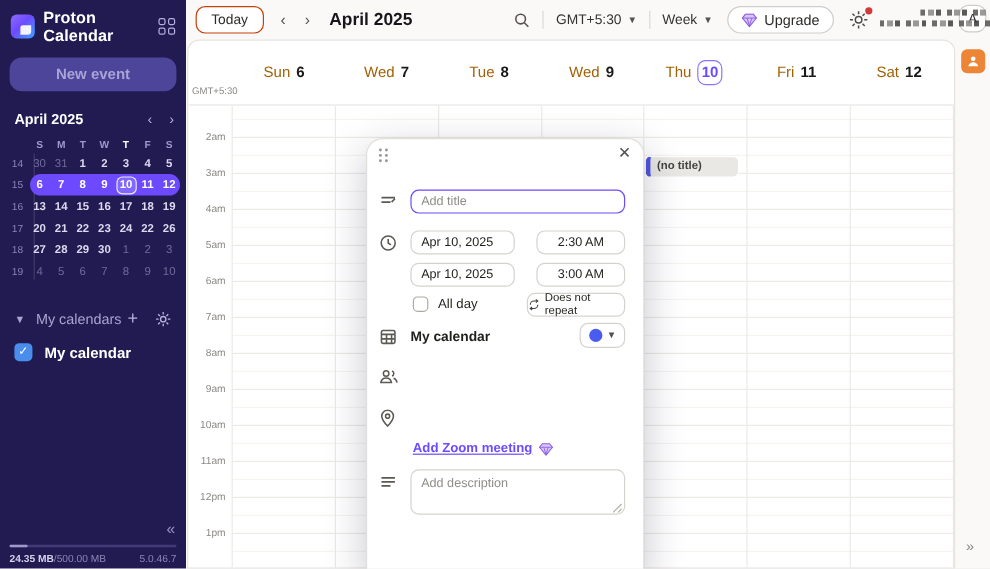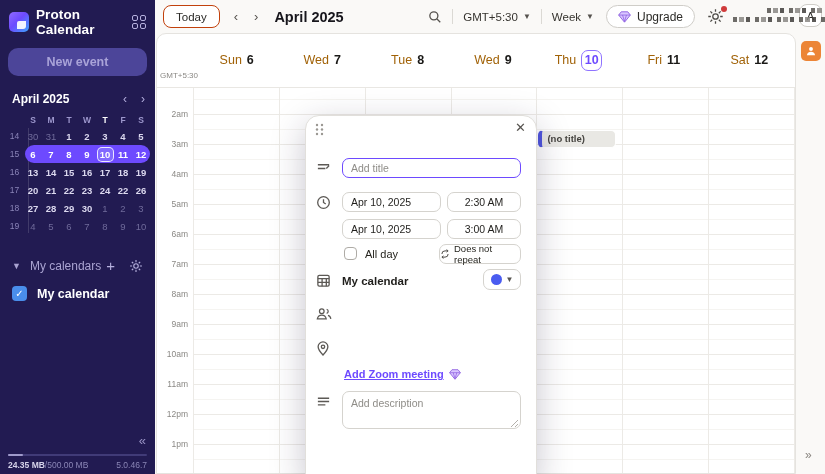--- a/index.html
+++ b/index.html
@@ -85,21 +85,21 @@
   .event { position:absolute; background:#e9e8e4; border:1px solid #fff; border-left:4px solid #4f55dd; border-radius:5px; font-size:9.5px; font-weight:600; color:#45433f; line-height:15px; padding-left:5px; overflow:hidden; }
 
   
   .popup { position:absolute; left:305px; top:115px; width:232px; height:366px; background:#fff; border:1px solid #e1dfdb; border-radius:14px 14px 0 0; box-shadow:0 10px 34px rgba(30,25,60,.25); z-index:5; }
   .pp-drag { position:absolute; left:9px; top:7px; }
   .pp-close { position:absolute; right:10px; top:4px; font-size:13px; color:#55524e; }
   .pp-icon { position:absolute; left:10px; width:16px; height:16px; color:#5c5955; }
   .pp-input { position:absolute; left:36px; width:179px; height:20px; border:1px solid #d5d3ce; border-radius:7px; background:#fff; font-family:inherit; font-size:10.5px; color:#201f1c; padding:0 8px; outline:none; }
   .pp-input::placeholder { color:#8f8d88; }
   .pp-input.focused { border:1.5px solid #6d4aff; }
-  .pp-input.sm-l { width:99px; }
+  .pp-input.sm-l { width:87px; }
   .pp-input.sm-r { left:141px; width:74px; text-align:center; padding:0 2px; }
   .allday { position:absolute; left:38px; top:131px; display:flex; align-items:center; gap:8px; }
   .allday .box { width:13px; height:13px; border:1px solid #aeaba6; border-radius:4px; background:#fff; }
   .allday .txt { font-size:11px; color:#26251f; }
   .repeat-btn { position:absolute; left:133px; top:128px; width:82px; height:20px; border:1px solid #d5d3ce; border-radius:7px; background:#fff; display:flex; align-items:center; justify-content:center; gap:4px; font-size:9.5px; color:#26251f; }
   .pp-callabel { position:absolute; left:36px; top:159px; font-size:11.5px; font-weight:700; color:#201f1c; }
   .color-select { position:absolute; left:177px; top:153px; width:38px; height:21px; border:1px solid #d5d3ce; border-radius:7px; background:#fff; display:flex; align-items:center; justify-content:center; gap:4px; }
   .color-dot { width:11px; height:11px; border-radius:50%; background:#4a5cf0; }
   .zoom-link { position:absolute; left:38px; top:252px; font-size:11px; font-weight:600; color:#6d4aff; text-decoration:underline; display:flex; align-items:center; gap:5px; }
   .pp-textarea { position:absolute; left:36px; top:275px; width:179px; height:38px; border:1px solid #d5d3ce; border-radius:7px; font-family:inherit; font-size:10.5px; color:#201f1c; padding:5px 8px; resize:none; outline:none; }

